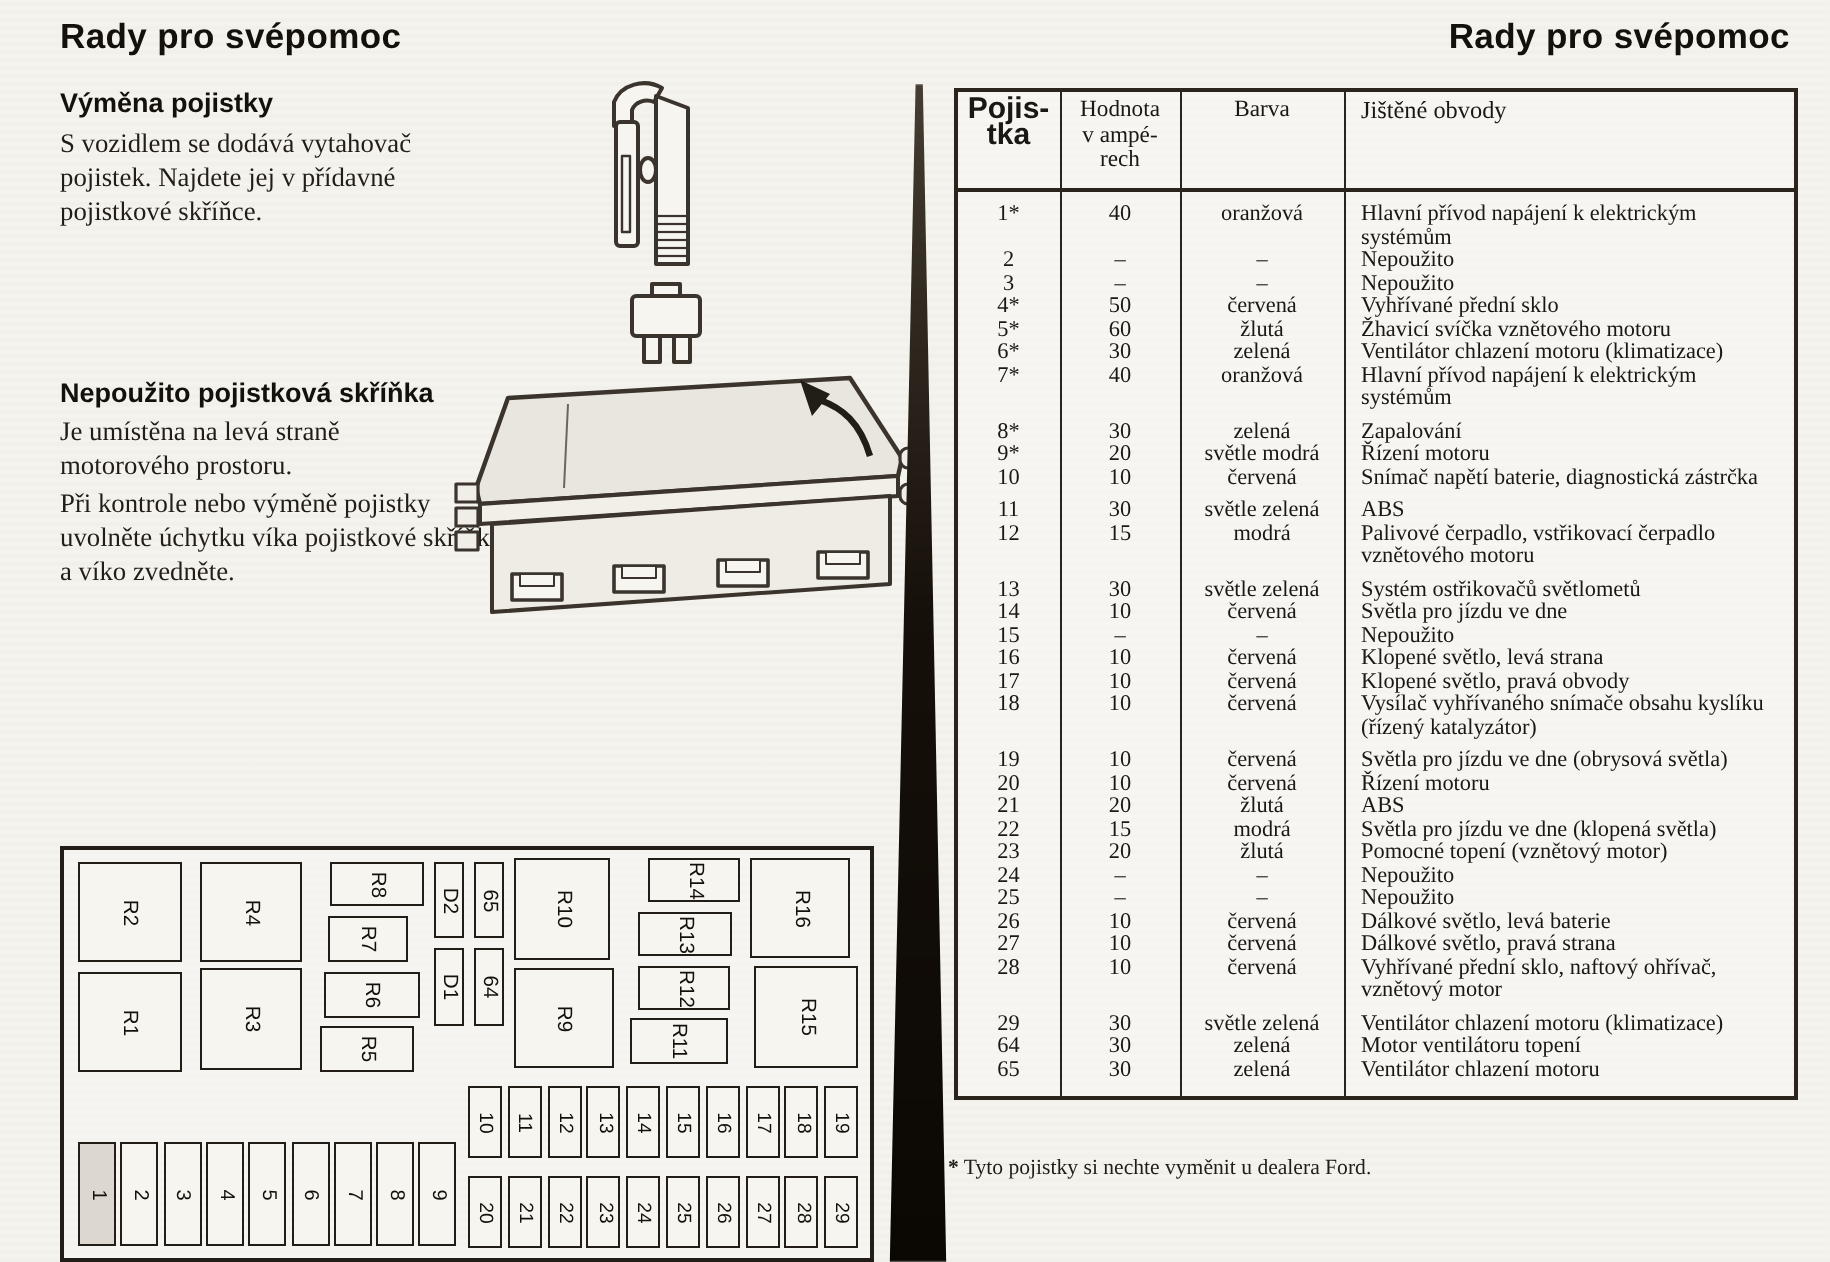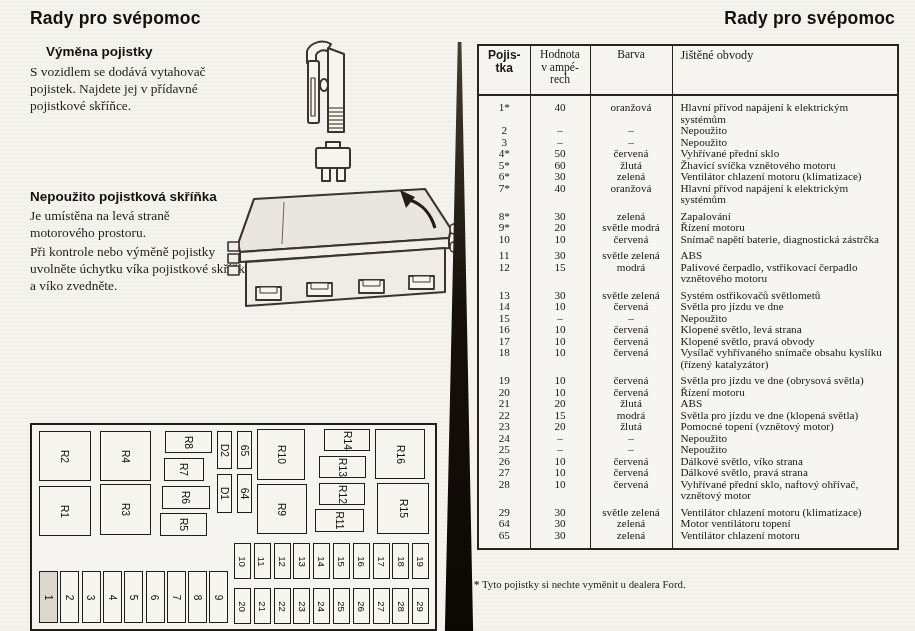--- a/index.html
+++ b/index.html
@@ -23,21 +23,21 @@
 
   
   .fuse-table{position:absolute;left:477px;top:44px;width:420px;border-collapse:collapse;
               table-layout:fixed;border:2px solid #2a241d;background:rgba(255,255,255,0.25);}
   .fuse-table td{color:#1b1712;}
   td.cap{border-bottom:2px solid #2a241d;padding:3px 0 3px 7px;font-size:12.3px;
          font-family:"Liberation Sans", sans-serif;}
   td.cap b{font-weight:bold;}
   .hdr td{border-bottom:2px solid #2a241d;vertical-align:top;padding-top:3px;height:44px;
           text-align:center;font-size:11.6px;line-height:12.5px;white-space:pre-line;}
-  .hdr td.h-fuse{font-family:"Liberation Sans", sans-serif;font-weight:bold;font-size:12px;}
+  .hdr td.h-fuse{font-family:"Liberation Sans", sans-serif;font-weight:bold;font-size:15px;}
   .hdr td.h-circ{text-align:left;padding-left:8px;font-size:12.2px;}
   .colsep{border-left:1.5px solid #2a241d;}
   .body-row td{font-size:11.2px;line-height:11.5px;vertical-align:top;text-align:center;padding:0;}
   .body-row td.c-circ{text-align:left;padding-left:8px;padding-right:4px;}
   .body-row.first td{padding-top:6px;}
   .body-row.gap td{padding-top:5px;}
   .body-row.last td{padding-bottom:7px;}
   .footnote{position:absolute;left:474px;top:578px;font-size:10.8px;color:#221d17;text-align:right;}
   .footnote b{font-weight:bold;}
 
@@ -54,21 +54,21 @@
   .illus{position:absolute;left:222px;top:30px;}
 </style>
 </head>
 <body>
 
 <div class="sheet">
 
   <div>
     <div class="page-title title-left">Rady pro svépomoc</div>
 
-    <div class="heading" style="left:46px;top:44px;">Výměna pojistky</div>
+    <div class="heading" style="left:30px;top:44px;">Výměna pojistky</div>
     <div class="para" style="left:30px;top:63px;width:202px;">S vozidlem se dodává vytahovač pojistek. Najdete jej v přídavné pojistkové skříňce.</div>
 
     <div class="heading" style="left:30px;top:189px;">Nepoužito pojistková skříňka</div>
     <div class="para" style="left:30px;top:207px;width:192px;">Je umístěna na levá straně motorového prostoru.</div>
     <div class="para" style="left:30px;top:243px;width:226px;">Při kontrole nebo výměně pojistky uvolněte úchytku víka pojistkové skříňky a víko zvedněte.</div>
 
     <svg class="illus" width="240" height="300" viewBox="0 0 240 300">
       <g fill="#f7f5f0" stroke="#3a342c" stroke-width="2" stroke-linejoin="round">
         <path d="M109,14 a16,14 0 0 0 -24,7 l0,12 9,0 0,-8 a8,7 0 0 1 11,-4 z"></path>
         <rect x="86" y="31" width="11" height="62" rx="2"></rect>
@@ -441,21 +441,21 @@
           <tr class="body-row">
             <td class="c-fuse">25</td>
             <td class="c-amp colsep">–</td>
             <td class="c-color colsep">–</td>
             <td class="c-circ colsep">Nepoužito</td>
           </tr>
           <tr class="body-row">
             <td class="c-fuse">26</td>
             <td class="c-amp colsep">10</td>
             <td class="c-color colsep">červená</td>
-            <td class="c-circ colsep">Dálkové světlo, víko strana</td>
+            <td class="c-circ colsep">Dálkové světlo, levá baterie</td>
           </tr>
           <tr class="body-row">
             <td class="c-fuse">27</td>
             <td class="c-amp colsep">10</td>
             <td class="c-color colsep">červená</td>
             <td class="c-circ colsep">Dálkové světlo, pravá strana</td>
           </tr>
           <tr class="body-row">
             <td class="c-fuse">28</td>
             <td class="c-amp colsep">10</td>

